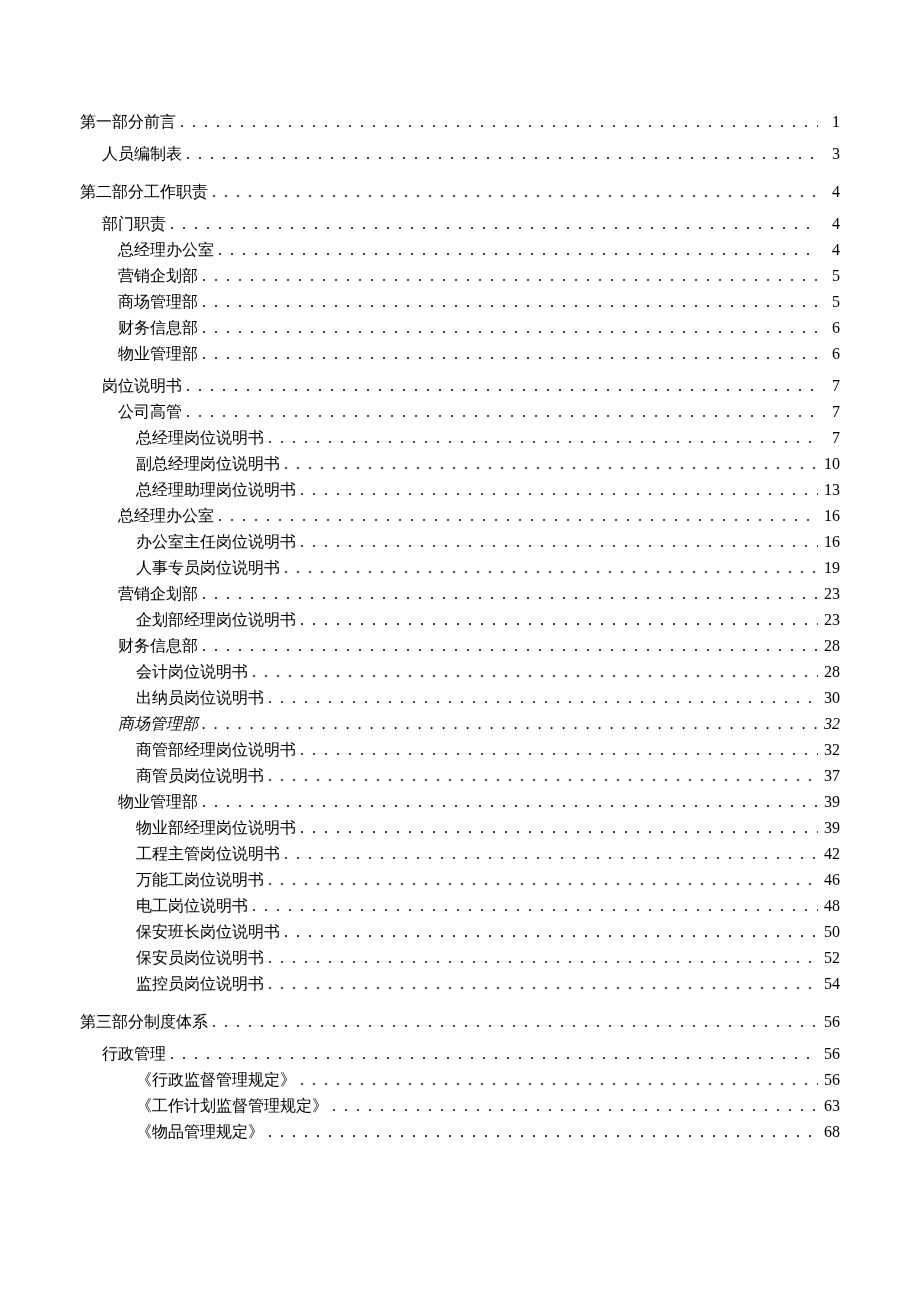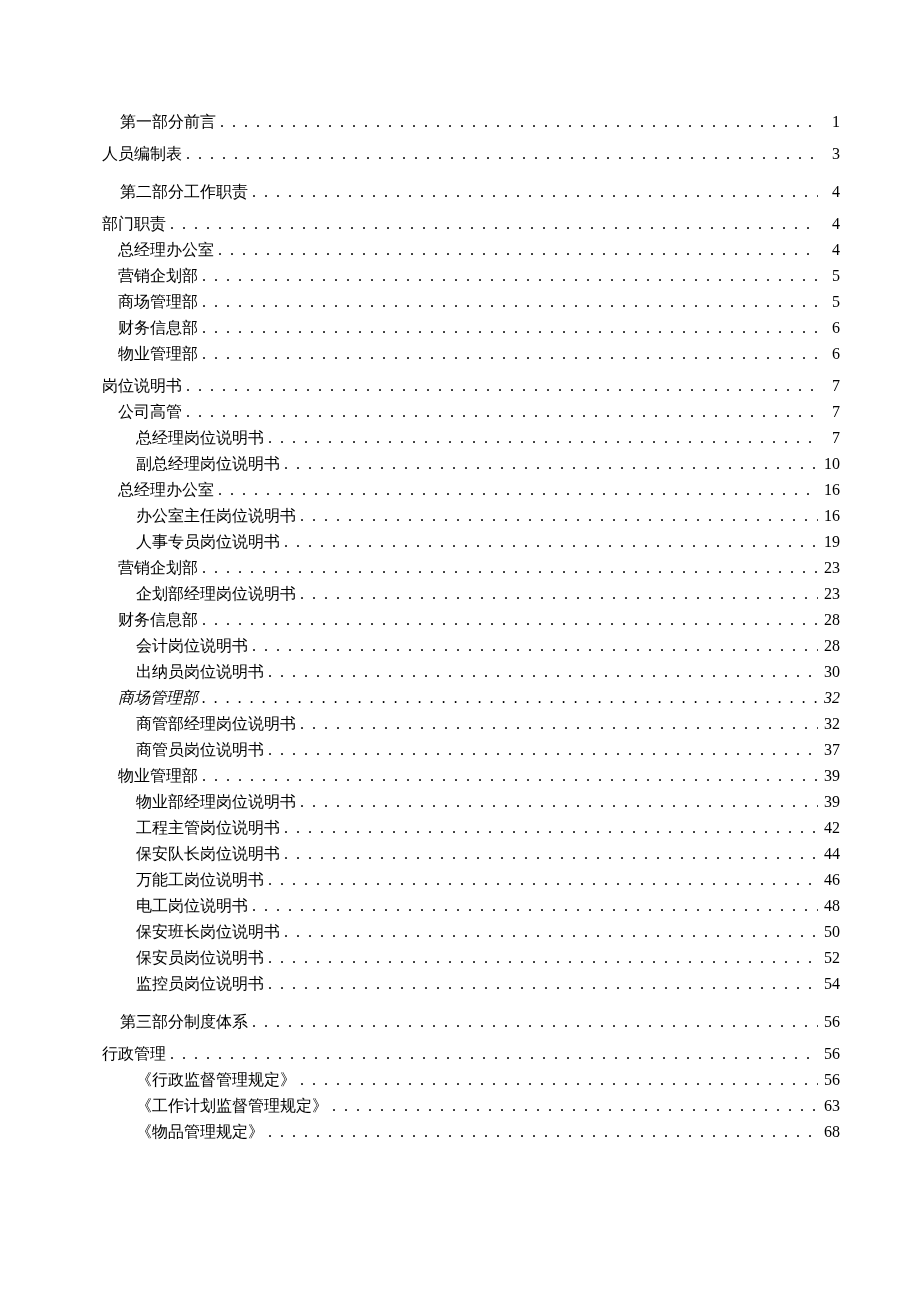--- a/index.html
+++ b/index.html
@@ -22,21 +22,21 @@
     .toc-dots {
       flex: 1;
       overflow: hidden;
       letter-spacing: 2px;
       padding: 0 4px;
     }
     .toc-dots::after {
       content: ". . . . . . . . . . . . . . . . . . . . . . . . . . . . . . . . . . . . . . . . . . . . . . . . . . . . . . . . . . . . . . . . . . . . . . . . . . . . . . . . . . . . . . . . . . . . . . . . . . . . . . . . . . . . . . . . . . . . . . . . . . . . . . . . . . . . . . . . . . . . . . . . . . . . . . . . . . . . . . . . . . . . . . . . . . . . . . . . . . . . . . . . . . . . . . . . . . . . . . . . . . . . . . . . . . . . . . . . . . . . . . . . . . . . . . . . . . . . . . . . . . . . . . . . . . . . . . . . . . . . . . . . . . . . . . . . . . . . . . . . . . . . . . . . . . . . . . . . . . . .";
     }
     .toc-page { flex-shrink: 0; text-align: right; min-width: 22px; }
-    .l0 { padding-left: 0; margin-top: 14px; margin-left: 40px; }
+    .l0 { padding-left: 0; margin-top: 14px; }
     .l1 { padding-left: 22px; margin-top: 8px; }
     .l2 { padding-left: 38px; }
     .l3 { padding-left: 56px; }
     .first { margin-top: 0; }
     .italic { font-style: italic; font-family: "KaiTi", "SimSun", serif; }
   </style>
 </head>
 <body>
 
 <div id="toc-container">
@@ -98,20 +98,25 @@
     <div class="toc-line l3">
       <span class="toc-title">总经理岗位说明书 </span>
       <span class="toc-dots"></span>
       <span class="toc-page">7</span>
     </div>
     <div class="toc-line l3">
       <span class="toc-title">副总经理岗位说明书 </span>
       <span class="toc-dots"></span>
       <span class="toc-page">10</span>
     </div>
+    <div class="toc-line l3">
+      <span class="toc-title">总经理助理岗位说明书 </span>
+      <span class="toc-dots"></span>
+      <span class="toc-page">13</span>
+    </div>
     <div class="toc-line l2">
       <span class="toc-title">总经理办公室 </span>
       <span class="toc-dots"></span>
       <span class="toc-page">16</span>
     </div>
     <div class="toc-line l3">
       <span class="toc-title">办公室主任岗位说明书 </span>
       <span class="toc-dots"></span>
       <span class="toc-page">16</span>
     </div>
@@ -167,25 +172,20 @@
     </div>
     <div class="toc-line l3">
       <span class="toc-title">物业部经理岗位说明书 </span>
       <span class="toc-dots"></span>
       <span class="toc-page">39</span>
     </div>
     <div class="toc-line l3">
       <span class="toc-title">工程主管岗位说明书 </span>
       <span class="toc-dots"></span>
       <span class="toc-page">42</span>
-    </div>
-    <div class="toc-line l3">
-      <span class="toc-title">保安队长岗位说明书 </span>
-      <span class="toc-dots"></span>
-      <span class="toc-page">44</span>
     </div>
     <div class="toc-line l3">
       <span class="toc-title">万能工岗位说明书 </span>
       <span class="toc-dots"></span>
       <span class="toc-page">46</span>
     </div>
     <div class="toc-line l3">
       <span class="toc-title">电工岗位说明书 </span>
       <span class="toc-dots"></span>
       <span class="toc-page">48</span>

